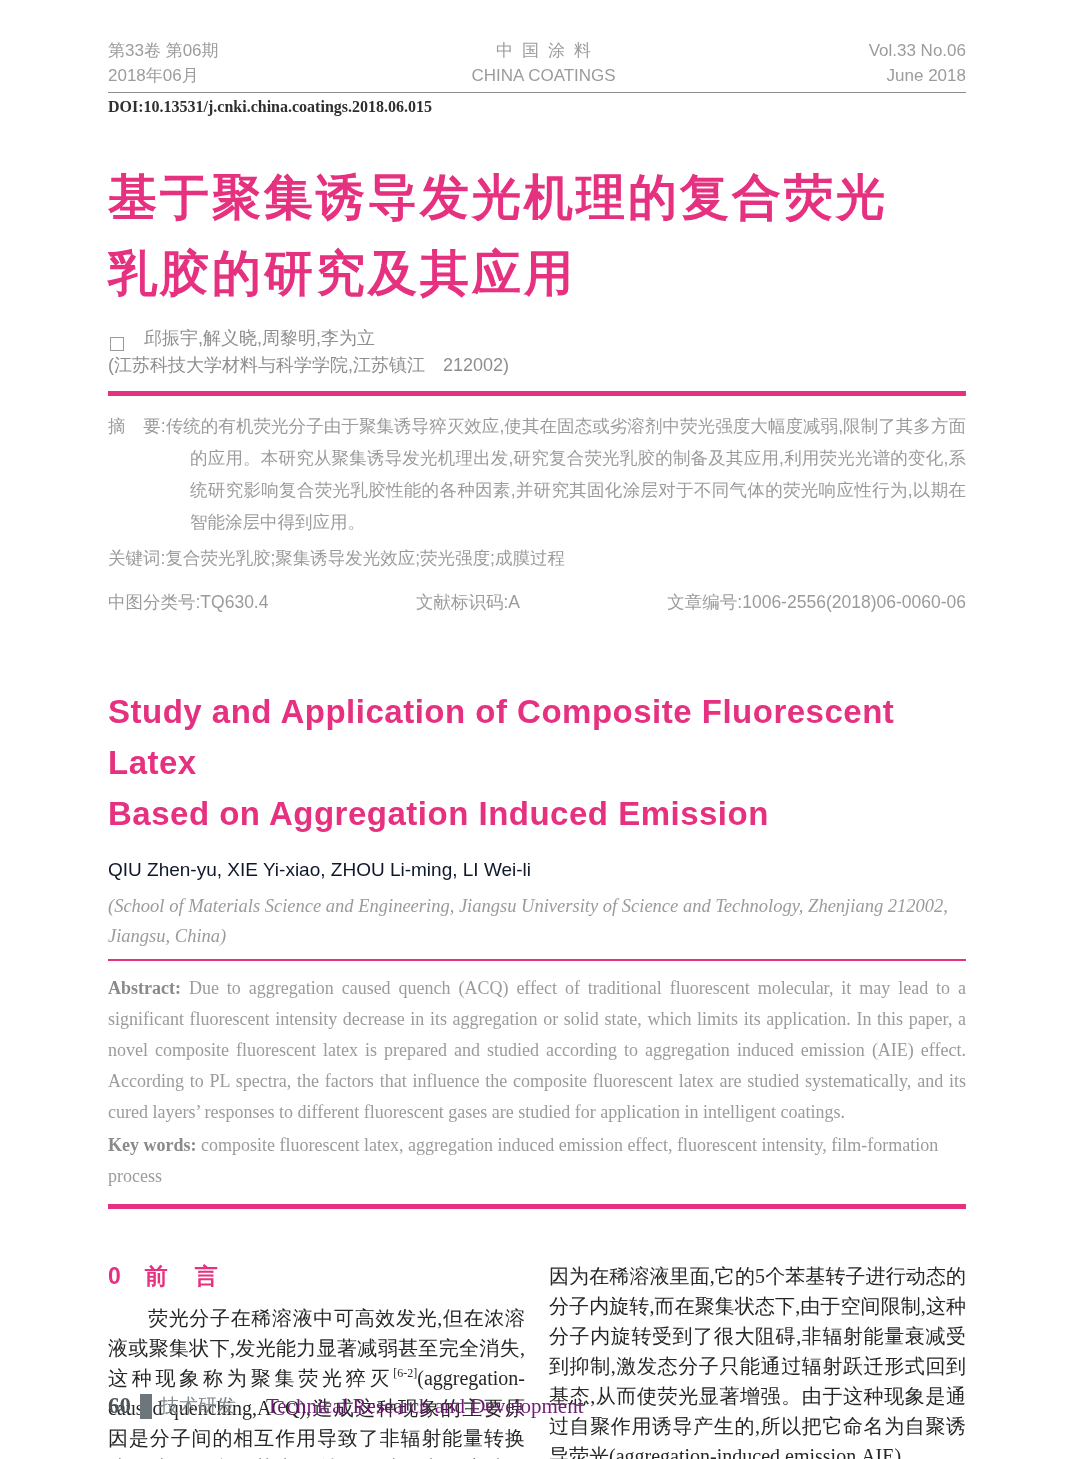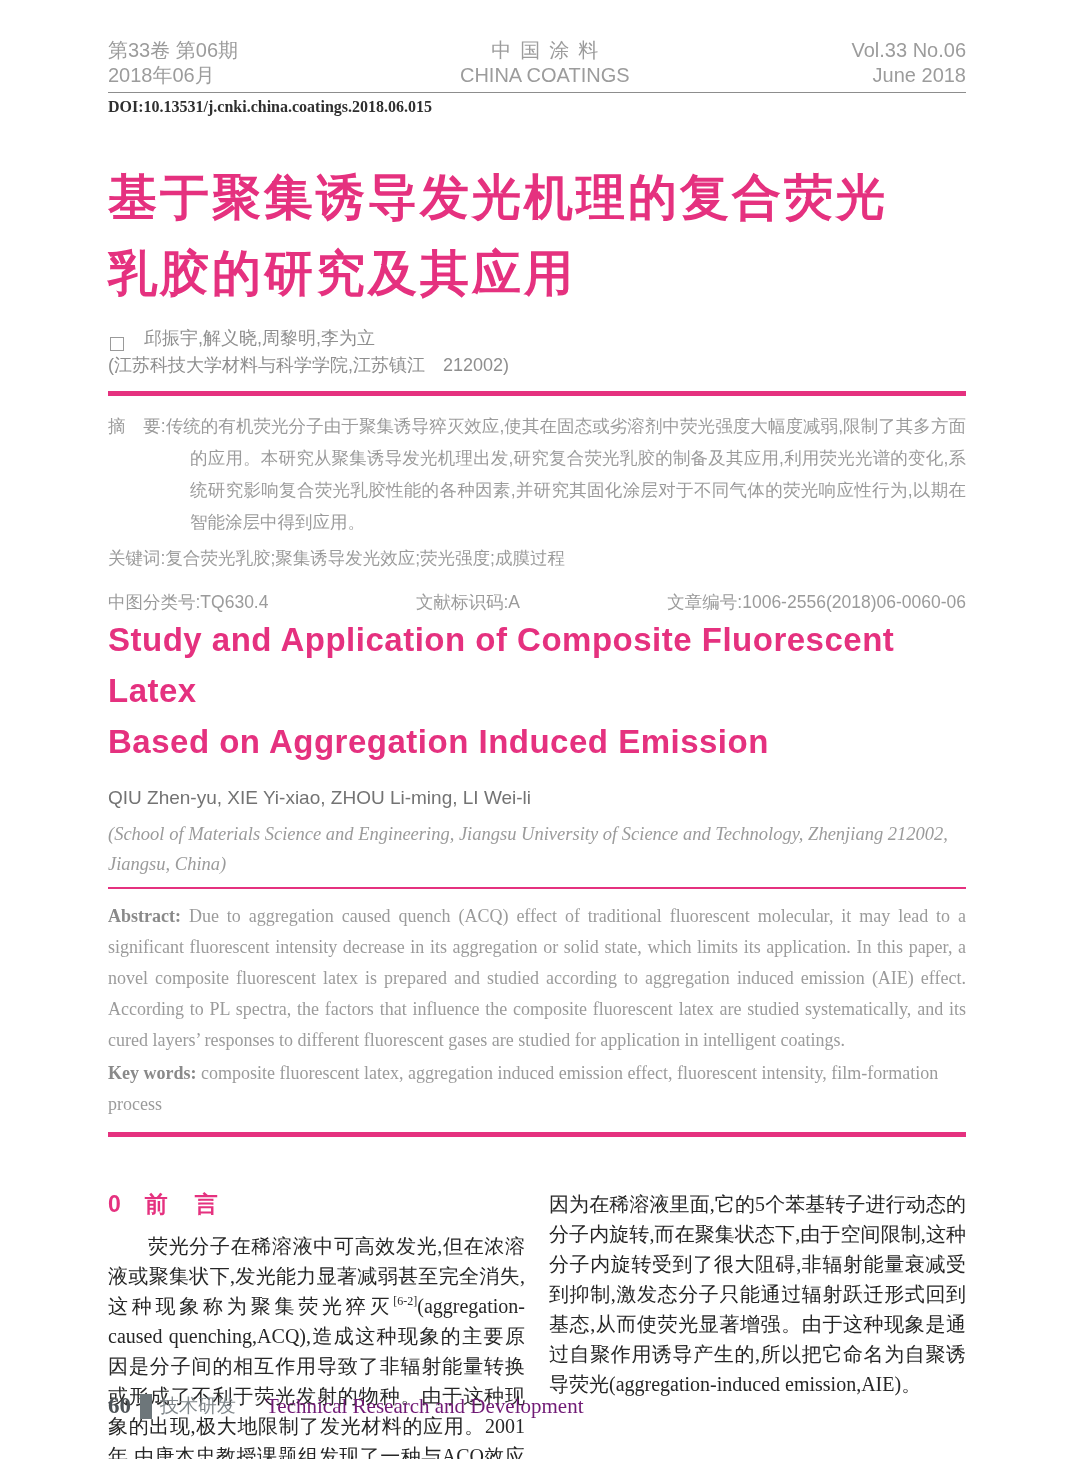--- a/index.html
+++ b/index.html
@@ -9,21 +9,21 @@
     width:1075px; height:1459px;
     background:#ffffff;
     overflow:hidden;
     font-family:"Liberation Sans", sans-serif;
   }
   .content { position:absolute; left:108px; top:0; width:858px; }
 
   
   .jheader {
     display:flex; justify-content:space-between; align-items:center;
-    margin-top:38px; color:#9c9c9c; font-size:20px; line-height:25px;
+    margin-top:38px; color:#9c9c9c; font-size:17px; line-height:25px;
   }
   .jheader .center { text-align:center; }
   .jheader .right { text-align:right; }
   .journal-cn { letter-spacing:9px; padding-left:9px; }
   .header-rule { border:none; border-top:1.5px solid #8d8d8d; margin-top:4px; }
   .doi-line {
     font-family:"Liberation Serif", serif; color:#2f2f2f;
     font-size:16px; margin-top:5px;font-weight:bold;
   }
 
@@ -51,24 +51,24 @@
   }
   .abstract-cn .hang { padding-left:82px; text-indent:-82px; }
   .keywords-cn { margin-top:4px; color:#9b9b9b; font-size:17.5px; line-height:32px; }
   .meta-row {
     display:flex; justify-content:space-between;
     margin-top:16px; color:#9b9b9b; font-size:17.5px;
   }
 
   
   .title-en {
-    color:var(--pink); font-weight:bold;
+    margin-top:72px; color:var(--pink); font-weight:bold;
     font-size:33px; line-height:51px; letter-spacing:0.5px;
   }
-  .authors-en { margin-top:20px; color:#737373; font-size:19px; }
+  .authors-en { margin-top:20px; color:#0f172a; font-size:19px; }
   .affil-en {
     margin-top:10px; color:#9b9b9b; font-size:18.5px; line-height:30px;
     font-family:"Liberation Serif", serif; font-style:italic;
   }
 
   
   .abstract-en {
     margin-top:12px; color:#9b9b9b; font-size:18px; line-height:31px;
     font-family:"Liberation Serif", serif; text-align:justify;
   }

